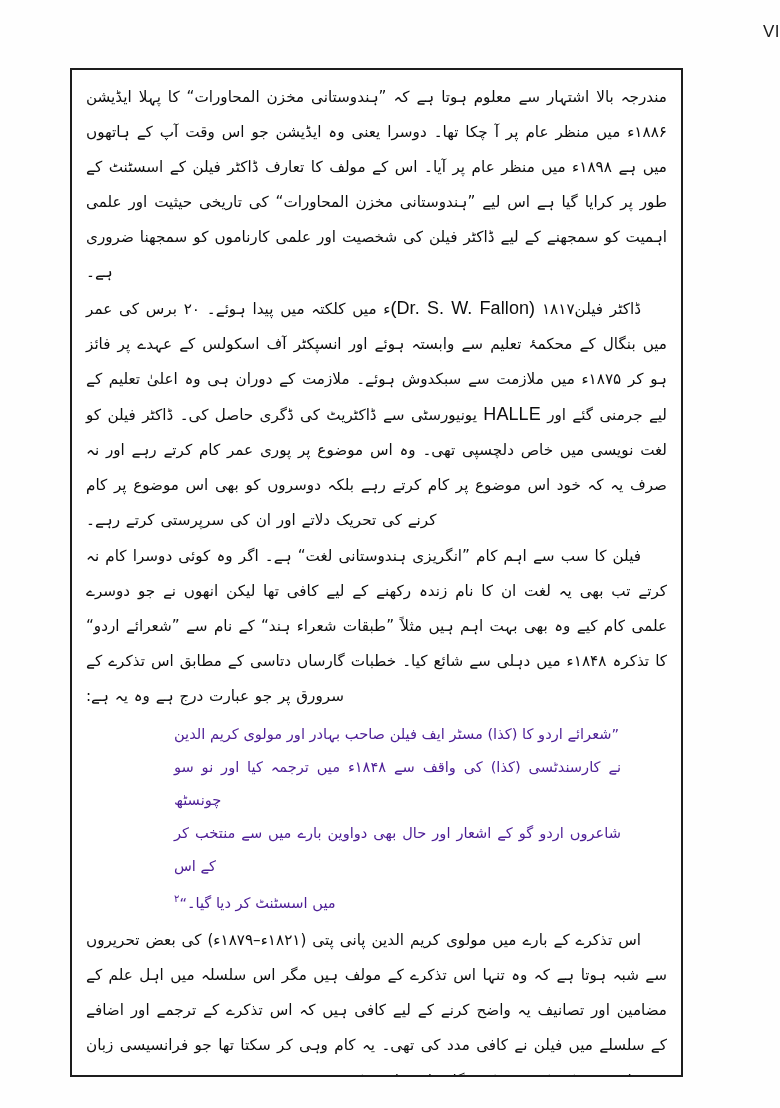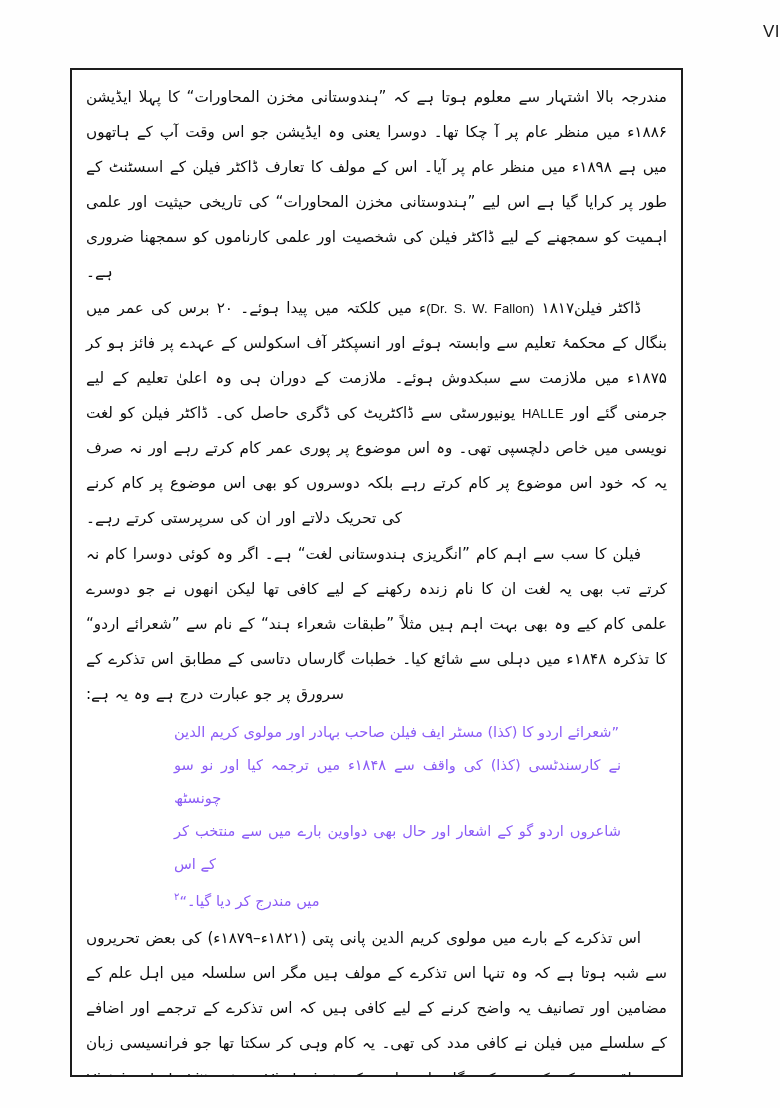--- a/index.html
+++ b/index.html
@@ -72,30 +72,30 @@
 
   
   .quote-block {
     direction: rtl;
     unicode-bidi: isolate;
     text-align: justify;
     text-align-last: left;
     font-family: "DejaVu Sans", sans-serif;
     font-size: 14.6px;
     line-height: 33px;
-    color: #8b5cf6;
+    color: #4c1d95;
     margin: 3px 46px 4px 88px;
   }
 
   
   .latin {
     direction: ltr;
     unicode-bidi: embed;
     font-family: "Liberation Sans", sans-serif;
-    font-size: 13px;
+    font-size: 18px;
     letter-spacing: 0.1px;
   }
   .latin-title {
     direction: ltr;
     unicode-bidi: embed;
     font-family: "Liberation Sans", sans-serif;
     font-size: 15.5px;
     letter-spacing: 0.1px;
   }
 
@@ -116,19 +116,19 @@
     <p class="urdu-block">مندرجہ بالا اشتہار سے معلوم ہوتا ہے کہ ”ہندوستانی مخزن المحاورات“ کا پہلا ایڈیشن ۱۸۸۶ء میں منظر عام پر آ چکا تھا۔ دوسرا یعنی وہ ایڈیشن جو اس وقت آپ کے ہاتھوں میں ہے ۱۸۹۸ء میں منظر عام پر آیا۔ اس کے مولف کا تعارف ڈاکٹر فیلن کے اسسٹنٹ کے طور پر کرایا گیا ہے اس لیے ”ہندوستانی مخزن المحاورات“ کی تاریخی حیثیت اور علمی اہمیت کو سمجھنے کے لیے ڈاکٹر فیلن کی شخصیت اور علمی کارناموں کو سمجھنا ضروری ہے۔</p>
 
     <p class="urdu-block first-indent"><span>ڈاکٹر فیلن</span><span class="latin">(Dr. S. W. Fallon)</span> <span>۱۸۱۷ء میں کلکتہ میں پیدا ہوئے۔ ۲۰ برس کی عمر میں بنگال کے محکمۂ تعلیم سے وابستہ ہوئے اور انسپکٹر آف اسکولس کے عہدے پر فائز ہو کر ۱۸۷۵ء میں ملازمت سے سبکدوش ہوئے۔ ملازمت کے دوران ہی وہ اعلیٰ تعلیم کے لیے جرمنی گئے اور</span> <span class="latin">HALLE</span> <span>یونیورسٹی سے ڈاکٹریٹ کی ڈگری حاصل کی۔ ڈاکٹر فیلن کو لغت نویسی میں خاص دلچسپی تھی۔ وہ اس موضوع پر پوری عمر کام کرتے رہے اور نہ صرف یہ کہ خود اس موضوع پر کام کرتے رہے بلکہ دوسروں کو بھی اس موضوع پر کام کرنے کی تحریک دلاتے اور ان کی سرپرستی کرتے رہے۔</span></p>
 
     <p class="urdu-block first-indent">فیلن کا سب سے اہم کام ”انگریزی ہندوستانی لغت“ ہے۔ اگر وہ کوئی دوسرا کام نہ کرتے تب بھی یہ لغت ان کا نام زندہ رکھنے کے لیے کافی تھا لیکن انھوں نے جو دوسرے علمی کام کیے وہ بھی بہت اہم ہیں مثلاً ”طبقات شعراء ہند“ کے نام سے ”شعرائے اردو“ کا تذکرہ ۱۸۴۸ء میں دہلی سے شائع کیا۔ خطبات گارساں دتاسی کے مطابق اس تذکرے کے سرورق پر جو عبارت درج ہے وہ یہ ہے:</p>
 
     <div class="quote-block">
       <div>”شعرائے اردو کا (کذا) مسٹر ایف فیلن صاحب بہادر اور مولوی کریم الدین</div>
       <div>نے کارسندٹسی (کذا) کی واقف سے ۱۸۴۸ء میں ترجمہ کیا اور نو سو چونسٹھ</div>
       <div>شاعروں اردو گو کے اشعار اور حال بھی دواوین بارے میں سے منتخب کر کے اس</div>
-      <div style="text-align:center"><span>میں مندرج کر دیا گیا۔“</span><span class="footnote-mark">۲</span></div>
+      <div style="text-align:center"><span>میں اسسٹنٹ کر دیا گیا۔“</span><span class="footnote-mark">۲</span></div>
     </div>
 
     <p class="urdu-block first-indent"><span>اس تذکرے کے بارے میں مولوی کریم الدین پانی پتی (۱۸۲۱ء–۱۸۷۹ء) کی بعض تحریروں سے شبہ ہوتا ہے کہ وہ تنہا اس تذکرے کے مولف ہیں مگر اس سلسلہ میں اہل علم کے مضامین اور تصانیف یہ واضح کرنے کے لیے کافی ہیں کہ اس تذکرے کے ترجمے اور اضافے کے سلسلے میں فیلن نے کافی مدد کی تھی۔ یہ کام وہی کر سکتا تھا جو فرانسیسی زبان سے واقف ہو کیونکہ یہ تذکرہ گارساں دتاسی کی</span> <span class="latin-title">Histoire de la Litterature Hindoui et Hindoustani</span> </p>
 
   </div>
 </div>
 
 </body></html>

